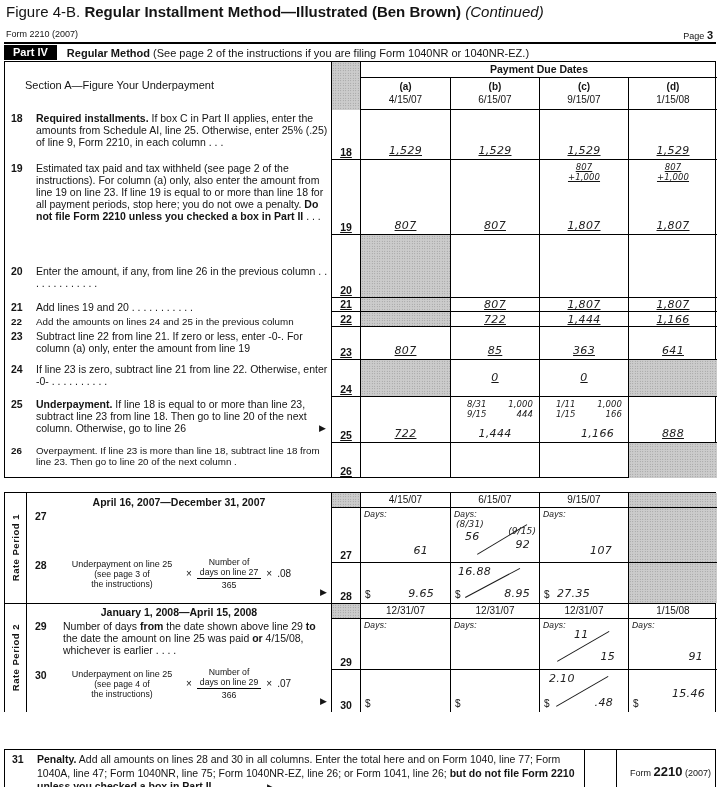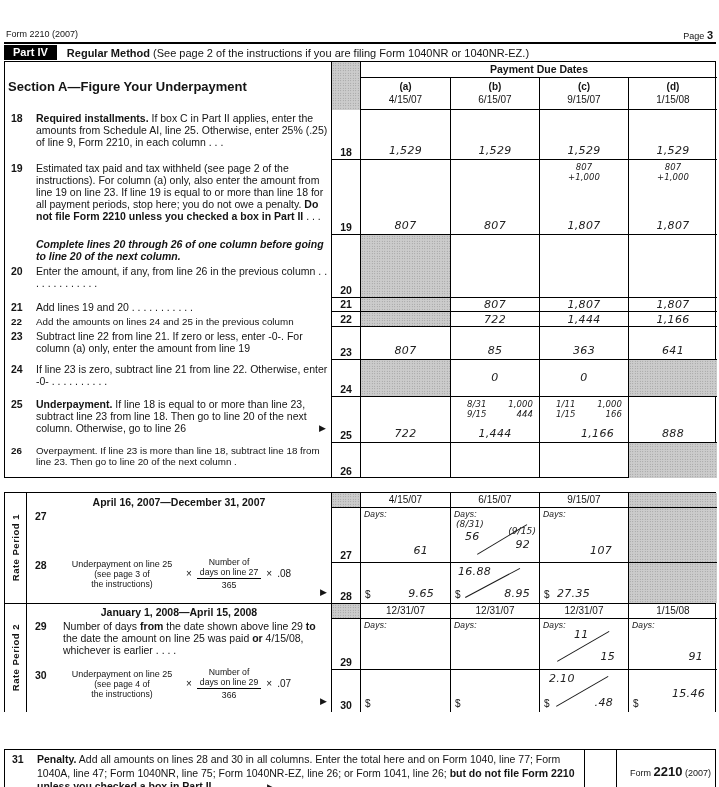--- a/index.html
+++ b/index.html
@@ -24,29 +24,29 @@
   .formline { position:absolute; top:29px; left:6px; right:6px; font-size:9px; display:flex; justify-content:space-between; }
   .formline .pg3 { font-weight:bold; font-size:11px; }
   .p4bar { position:absolute; top:42px; left:4px; width:712px; height:20px;
            border-top:2.5px solid #000; border-bottom:1px solid #000;
            display:flex; align-items:center; font-size:11px;text-align:center; }
   .p4box { background:#000; color:#fff; font-weight:bold; padding:1px 9px 2px; margin-right:10px; }
   
   .secA { position:absolute; top:62px; left:4px; width:712px; height:416px;
           border-left:1px solid #000; border-right:1px solid #000; border-bottom:1px solid #000; }
   .descA { position:absolute; left:0; top:0; width:326px; height:100%; }
-  .secAhead { position:absolute; top:17px; left:3px; font-weight:bold; font-size:13px; }
+  .secAhead { position:absolute; top:17px; left:20px; font-weight:normal; font-size:11px; }
   .para { position:absolute; left:0; right:3px; font-size:10.5px; line-height:12px; }
   .para .ln { position:absolute; left:6px; top:0; width:24px; font-weight:bold; }
   .para .ptxt { margin-left:31px; }
   .small-txt { font-size:9.8px; line-height:11px; }
   .inote { font-style:italic; font-weight:bold; }
   .endarrow { position:absolute; right:2px; bottom:0; font-size:9px; }
   
-  .gridA { position:absolute; left:326px; top:0; width:386px; height:100%; }
+  .gridA { position:absolute; left:326px; top:0; width:386px; height:100%;text-decoration:underline; }
   .hdrA { position:relative; height:48px; border-bottom:1px solid #000; }
   .numshade { position:absolute; left:0; top:0; width:30px; height:48px; border-left:1px solid #000; border-right:1px solid #000; }
   .pdd { position:absolute; left:30px; top:0; width:356px; height:16px; border-bottom:1px solid #000;
          text-align:center; font-weight:bold; font-size:10.5px; line-height:15px; }
   .letters { position:absolute; left:30px; top:16px; width:356px; height:32px; display:flex; }
   .lcell { width:89px; text-align:center; font-size:10px; padding-top:2px; line-height:13px; }
   .lcell + .lcell { border-left:1px solid #000; }
   .rowA { display:flex; border-bottom:1px solid #000; }
   .rowA:last-child { border-bottom:none; }
   .numc { width:30px; border-left:1px solid #000; border-right:1px solid #000;
@@ -101,20 +101,25 @@
             display:flex; align-items:flex-end; justify-content:center; font-weight:bold; font-size:10.5px; padding-bottom:4px; }
   .r31amt { position:absolute; left:612px; top:0; width:99px; height:100%; }
   .footer { position:absolute; top:764px; right:8px; font-size:9px; }
   .footer .fnum { font-weight:bold; font-size:13px; }
 </style>
 </head>
 <body>
 
 <div class="page">
 
+  <div class="title">
+    <span>Figure 4-B.</span>
+    <span class="b">Regular Installment Method—Illustrated (Ben Brown)</span>
+    <span class="i">(Continued)</span>
+  </div>
 
   <div class="formline">
     <span>Form 2210 (2007)</span>
     <span>
       <span>Page</span>
       <span class="pg3">3</span>
     </span>
   </div>
 
   <div class="p4bar">
@@ -131,23 +136,20 @@
       <div class="para" style="top:50px">
         <span class="ln">18</span>
         <div class="ptxt"><span class="b">Required installments.</span><span> If box C in Part II applies, enter the amounts from Schedule AI, line 25. Otherwise, enter 25% (.25) of line 9, Form 2210, in each column  .   .   .</span></div>
       </div>
 
       <div class="para" style="top:100px">
         <span class="ln">19</span>
         <div class="ptxt"><span>Estimated tax paid and tax withheld (see page 2 of the instructions). For column (a) only, also enter the amount from line 19 on line 23. If line 19 is equal to or more than line 18 for all payment periods, stop here; you do not owe a penalty. </span><span class="b">Do not file Form 2210 unless you checked a box in Part II</span><span>  .   .   .</span></div>
       </div>
 
-      <div class="para" style="top:176px">
-        <div class="ptxt inote">Complete lines 20 through 26 of one column before going to line 20 of the next column.</div>
-      </div>
 
       <div class="para" style="top:203px">
         <span class="ln">20</span>
         <div class="ptxt"><span>Enter the amount, if any, from line 26 in the previous column</span><span>  .    .    .    .    .    .    .    .    .    .    .    .    .</span></div>
       </div>
 
       <div class="para" style="top:239px">
         <span class="ln">21</span>
         <div class="ptxt"><span>Add lines 19 and 20</span><span> .   .   .   .   .   .   .   .   .   .   .</span></div>
       </div>

